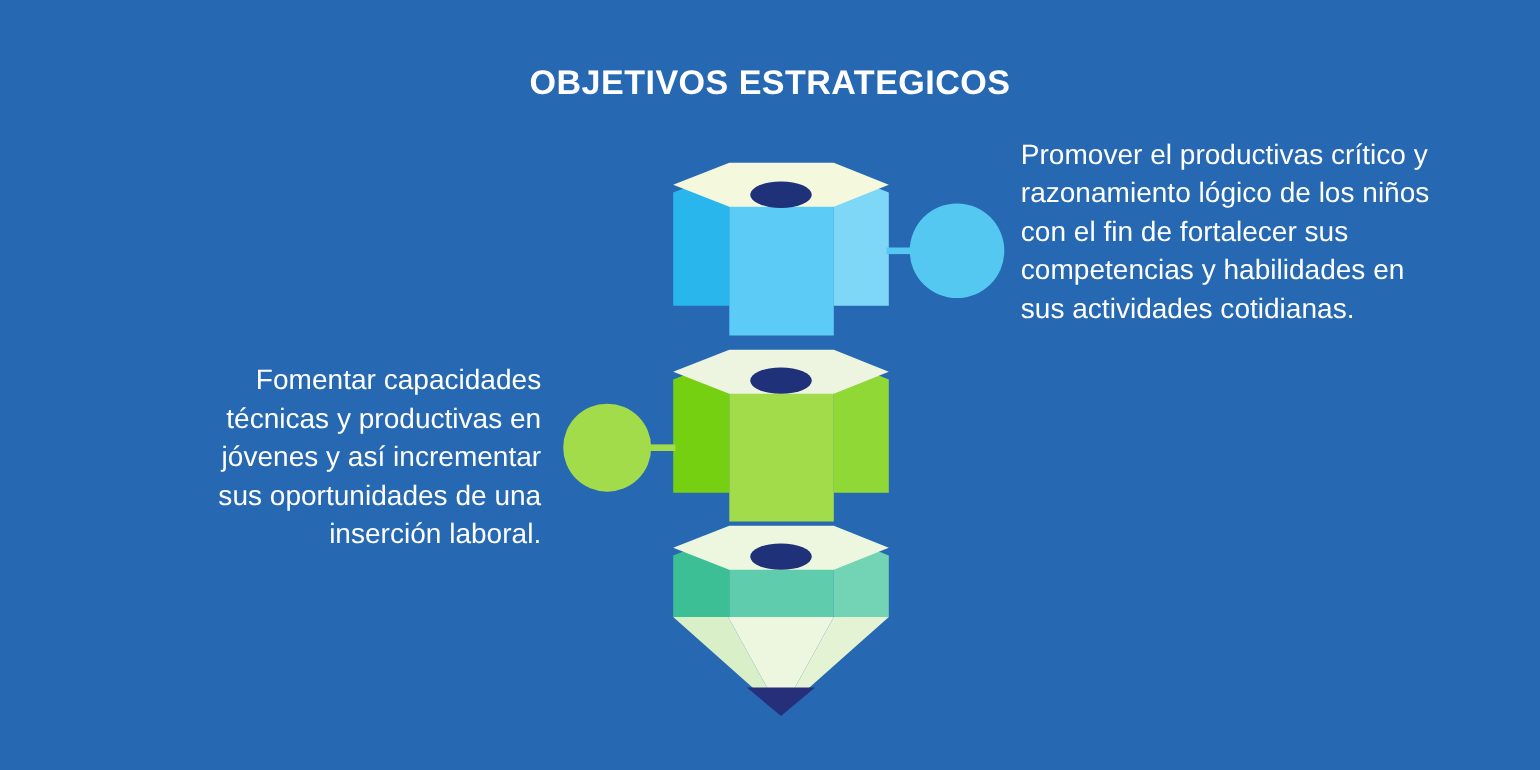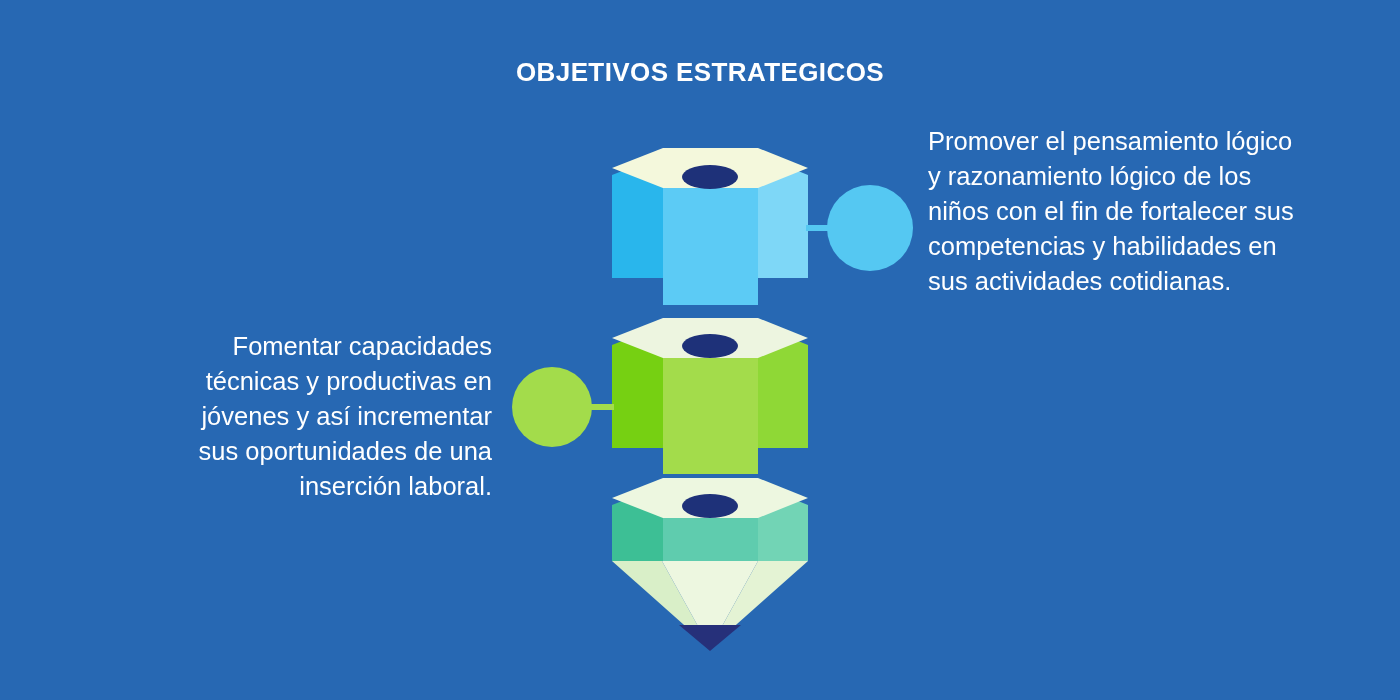--- a/index.html
+++ b/index.html
@@ -18,21 +18,21 @@
     height: 700px;
     background: #2768B3;
   }
   #slide-title {
     position: absolute;
     left: 0;
     top: 57px;
     width: 1400px;
     text-align: center;
     color: #FFFFFF;
-    font-size: 26px;
+    font-size: 31px;
     font-weight: bold;
     letter-spacing: 0.4px;
     font-family: "Liberation Sans", sans-serif;
   }
   .callout-text {
     position: absolute;
     color: #FFFFFF;
     font-size: 25.5px;
     line-height: 35px;
     font-family: "Liberation Sans", sans-serif;
@@ -102,17 +102,17 @@
       <ellipse cx="710" cy="177" rx="28" ry="12" fill="#1E3179"></ellipse>
     </g>
 
     <g>
       <rect x="806" y="225" width="52" height="6" fill="#55C8F2"></rect>
       <circle cx="870" cy="228" r="43" fill="#55C8F2"></circle>
     </g>
 
   </svg>
 
-  <div class="callout-text" id="callout-right">Promover el pensamiento lógico y razonamiento lógico de los niños con el fin de fortalecer sus competencias y habilidades en sus actividades cotidianas.</div>
+  <div class="callout-text" id="callout-right">Promover el productivas crítico y razonamiento lógico de los niños con el fin de fortalecer sus competencias y habilidades en sus actividades cotidianas.</div>
 
   <div class="callout-text" id="callout-left">Fomentar capacidades técnicas y productivas en jóvenes y así incrementar sus oportunidades de una inserción laboral.</div>
 
 </div>
 
 </body></html>

